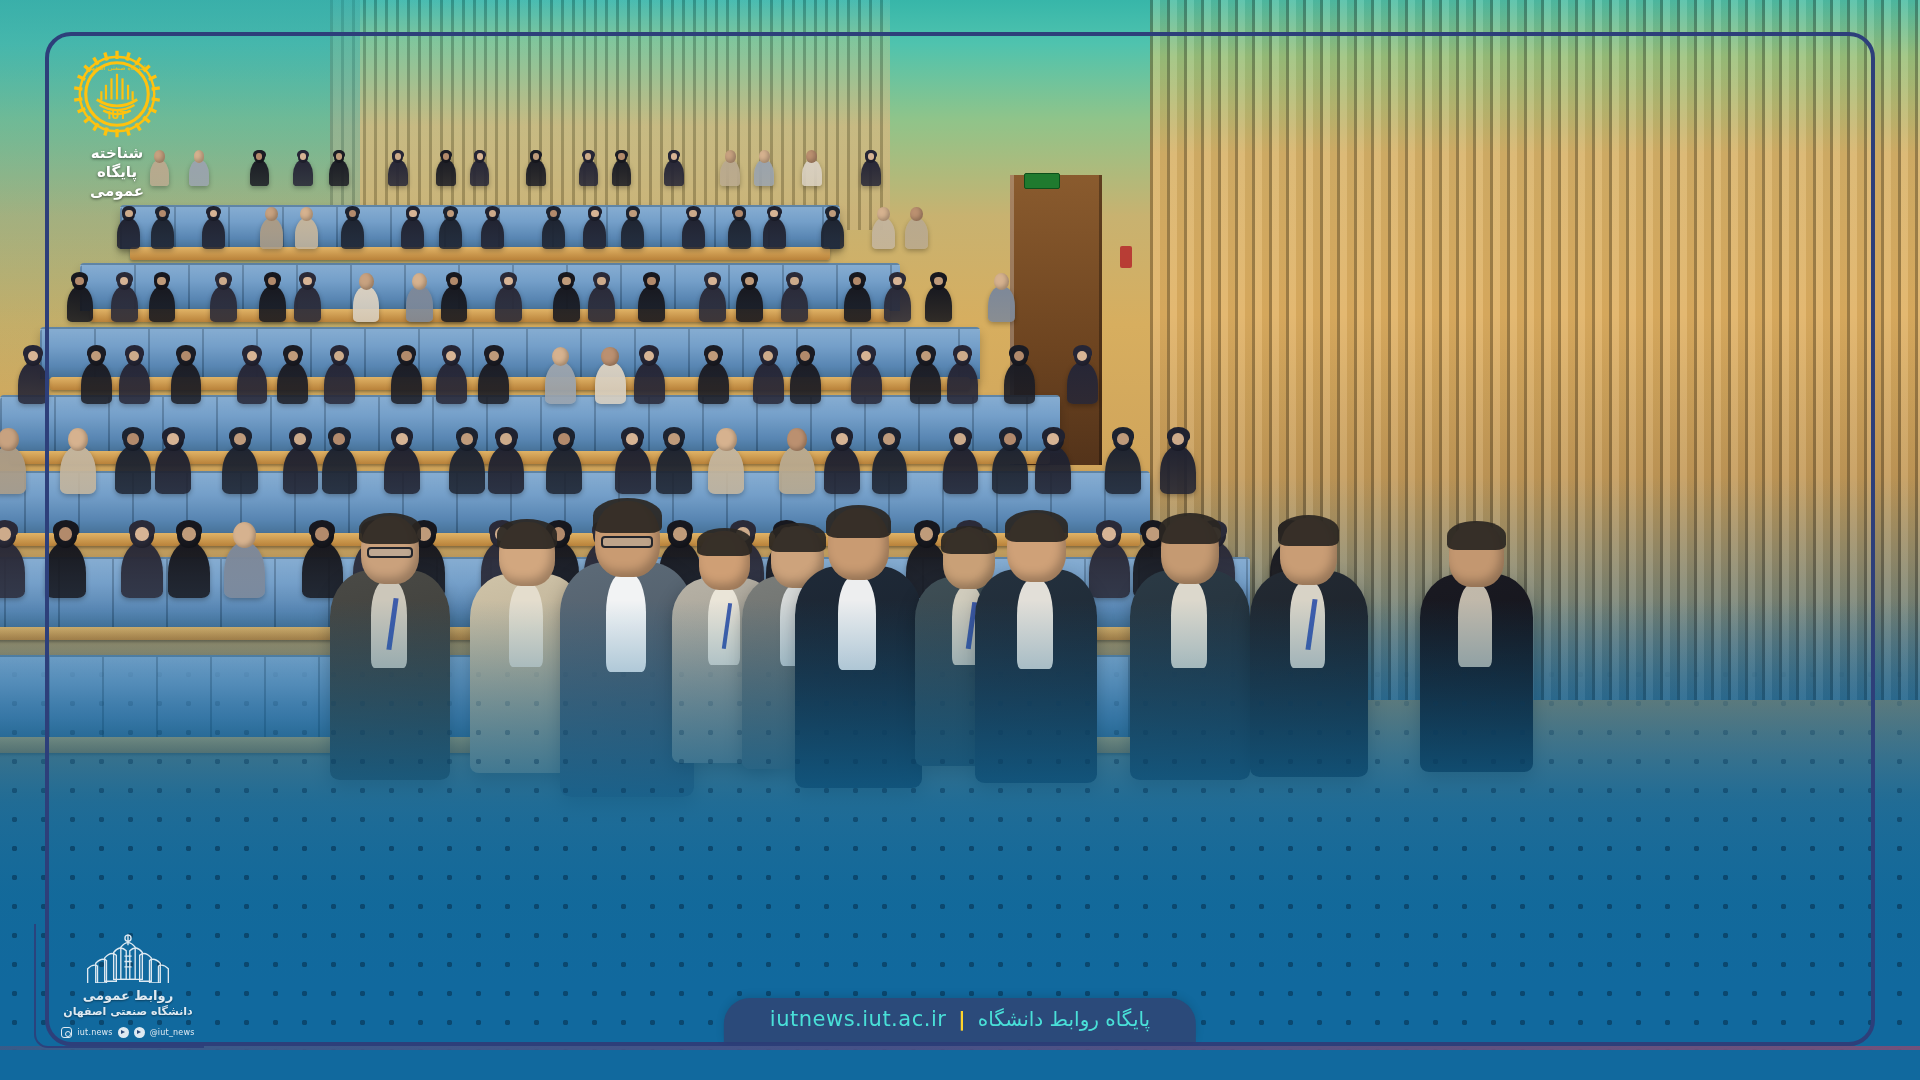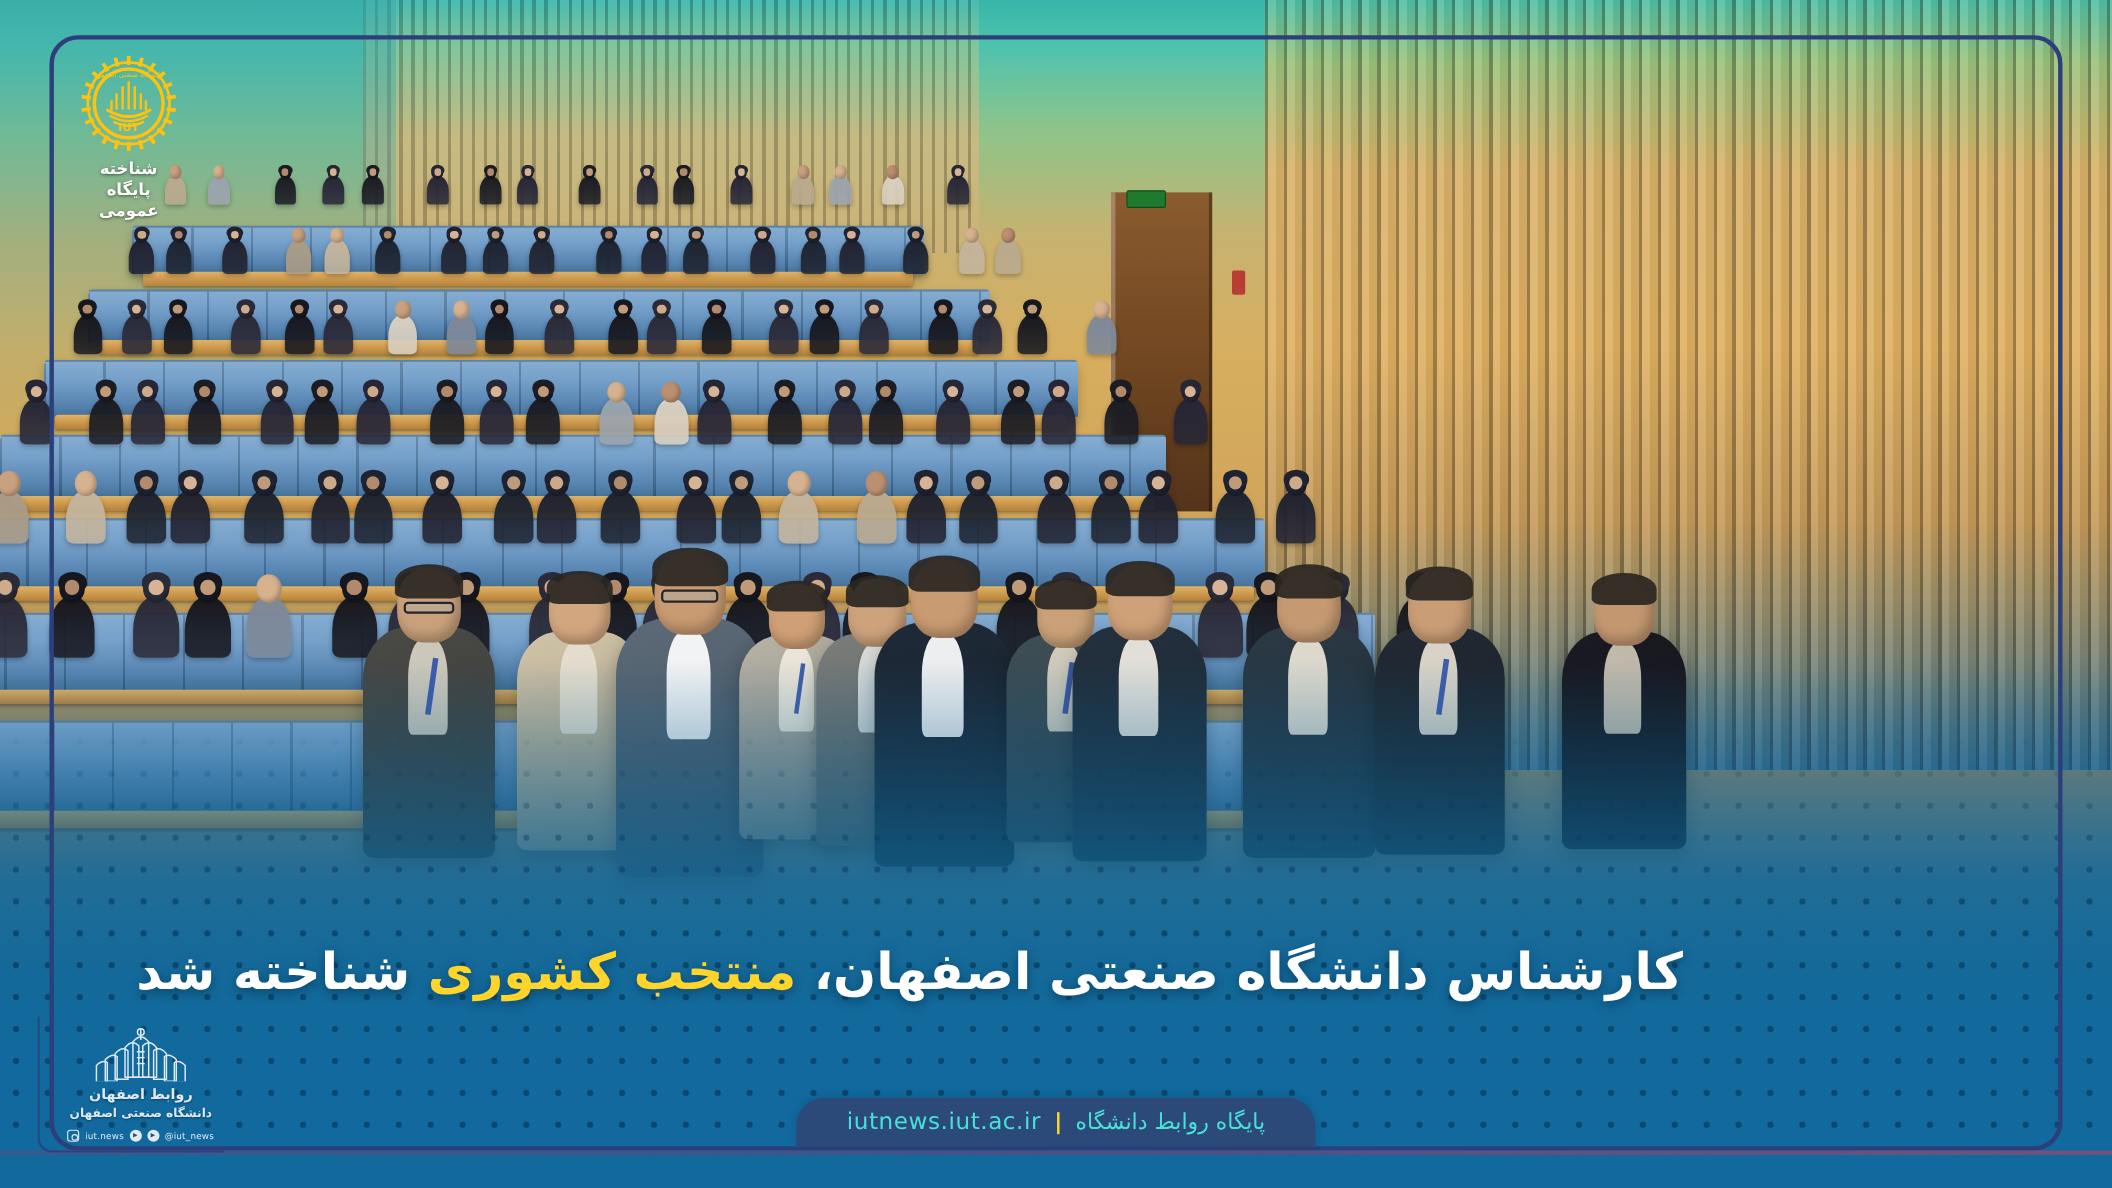--- a/index.html
+++ b/index.html
@@ -2235,21 +2235,20 @@
       <text x="50" y="77" font-size="11" fill="#FFC20E" text-anchor="middle" font-family="'DejaVu Sans',sans-serif" font-weight="bold">IUT</text>
       <text x="50" y="24" font-size="7" fill="#FFC20E" text-anchor="middle" font-family="'DejaVu Sans',sans-serif">دانشگاه صنعتی اصفهان</text>
     </svg>
     <div class="tl-lines">
       <div class="tl-line a">شناخته</div>
       <div class="tl-line b">پایگاه</div>
       <div class="tl-line c">عمومی</div>
     </div>
   </div>
 
-  <div class="headline"><span>کارشناس دانشگاه صنعتی اصفهان، </span><span class="hl">منتخب کشوری</span><span> شناخته شد</span></div>
 
   <div class="footer-badge">
     <span class="fb-fa">پایگاه روابط دانشگاه</span>
     <span class="fb-sep">|</span>
     <span class="fb-url">iutnews.iut.ac.ir</span>
   </div>
   <div class="bottom-rule"></div>
   <div class="bottom-strip"></div>
 
   <div class="pr-logo">
@@ -2263,21 +2262,21 @@
         <path d="M76 24 q-7 -9 -14 -2 l0 32 l14 0 z"></path>
         <path d="M34 30 q7 -8 13 -3 l0 29 l-13 0 z"></path>
         <path d="M86 30 q-7 -8 -13 -3 l0 29 l13 0 z"></path>
         <path d="M24 36 q7 -7 12 -3 l0 25 l-12 0 z"></path>
         <path d="M96 36 q-7 -7 -12 -3 l0 25 l12 0 z"></path>
         <path d="M15 42 q6 -6 11 -3 l0 20 l-11 0 z"></path>
         <path d="M105 42 q-6 -6 -11 -3 l0 20 l11 0 z"></path>
         <path d="M56 28 l8 0 M56 34 l8 0 M56 40 l8 0"></path>
       </g>
     </svg>
-    <div class="pr-line one">روابط اصفهان</div>
+    <div class="pr-line one">روابط عمومی</div>
     <div class="pr-line two">دانشگاه صنعتی اصفهان</div>
     <div class="pr-social">
       <span class="sq-icon"></span>
       <span class="handle">iut.news</span>
       <span class="circ-icon"></span>
       <span class="circ-icon"></span>
       <span class="handle">@iut_news</span>
     </div>
   </div>
 

